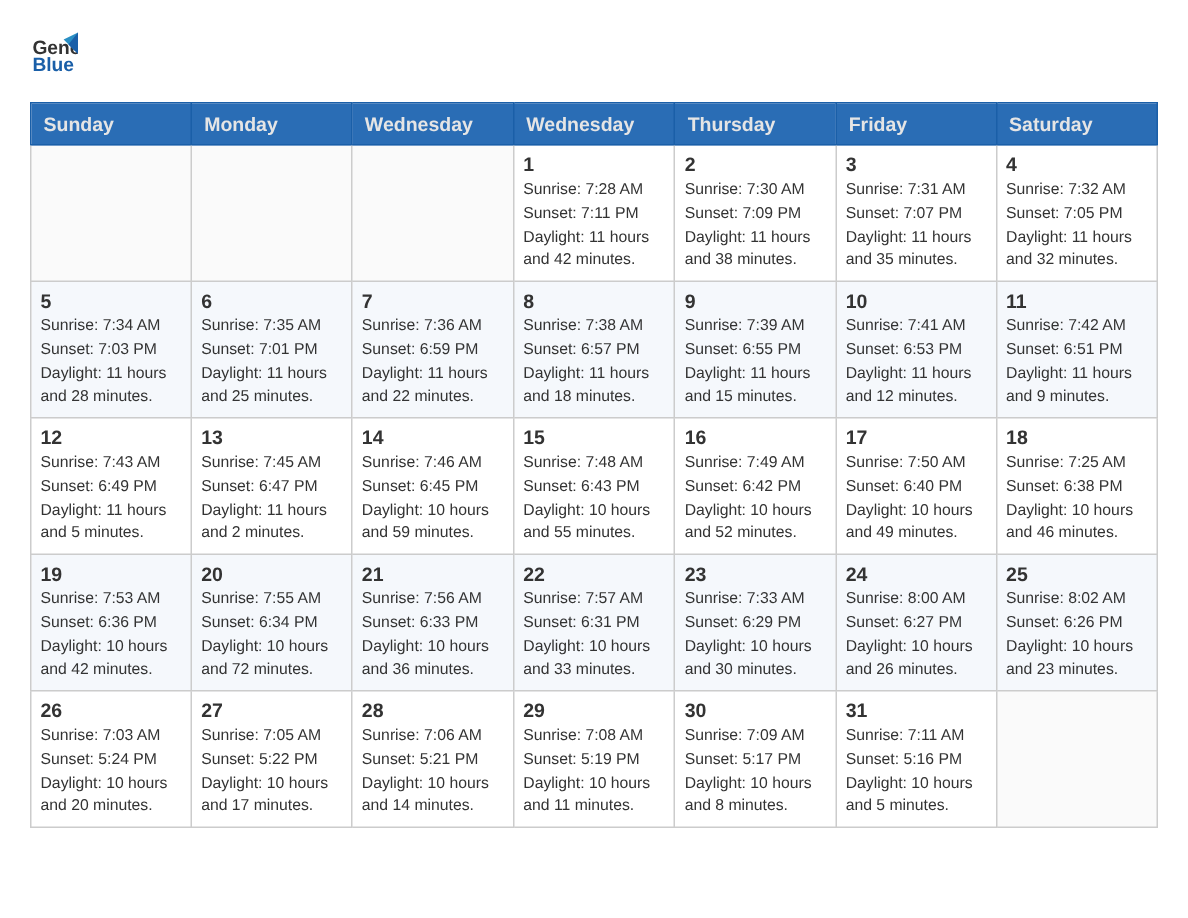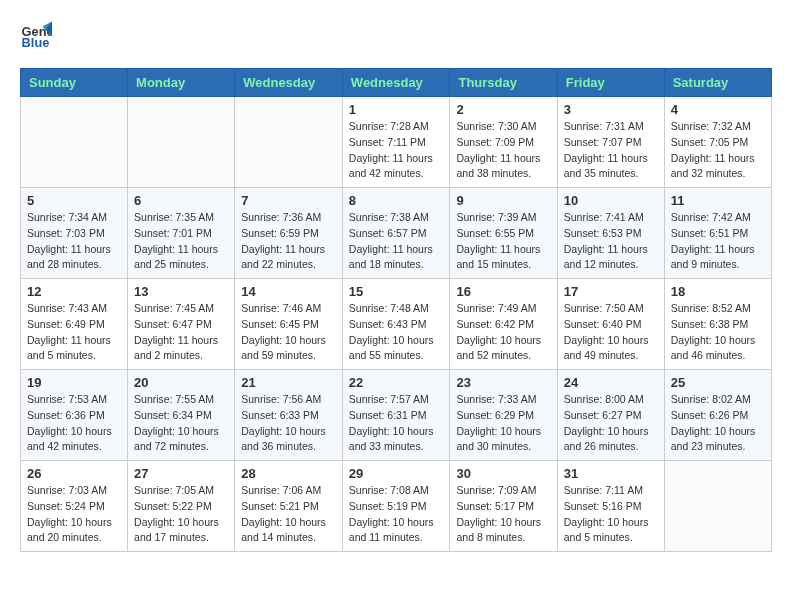--- a/index.html
+++ b/index.html
@@ -37,21 +37,21 @@
       font-size: 14px;
       color: #444;
     }
     .calendar {
       width: 100%;
       border-collapse: collapse;
       border: 1px solid #ccc;
     }
     .calendar th {
       background-color: #2a6db5;
-      color: #86efac;
+      color: #e5e5e5;
       text-align: left;
       padding: 6px 8px;
       font-size: 13px;
       border: 1px solid #1a5fa8;
     }
     .calendar td {
       vertical-align: top;
       padding: 5px 6px;
       border: 1px solid #ccc;
       width: 108px;
@@ -181,21 +181,21 @@
         <td>
           <span class="day-number">16</span>
           <div class="day-info"><span>Sunrise: 7:49 AM</span><br><span>Sunset: 6:42 PM</span><br><span>Daylight: 10 hours and 52 minutes.</span></div>
         </td>
         <td>
           <span class="day-number">17</span>
           <div class="day-info"><span>Sunrise: 7:50 AM</span><br><span>Sunset: 6:40 PM</span><br><span>Daylight: 10 hours and 49 minutes.</span></div>
         </td>
         <td>
           <span class="day-number">18</span>
-          <div class="day-info"><span>Sunrise: 8:52 AM</span><br><span>Sunset: 6:38 PM</span><br><span>Daylight: 10 hours and 46 minutes.</span></div>
+          <div class="day-info"><span>Sunrise: 7:25 AM</span><br><span>Sunset: 6:38 PM</span><br><span>Daylight: 10 hours and 46 minutes.</span></div>
         </td>
       </tr>
       <tr class="row-alt">
         <td>
           <span class="day-number">19</span>
           <div class="day-info"><span>Sunrise: 7:53 AM</span><br><span>Sunset: 6:36 PM</span><br><span>Daylight: 10 hours and 42 minutes.</span></div>
         </td>
         <td>
           <span class="day-number">20</span>
           <div class="day-info"><span>Sunrise: 7:55 AM</span><br><span>Sunset: 6:34 PM</span><br><span>Daylight: 10 hours and 72 minutes.</span></div>

